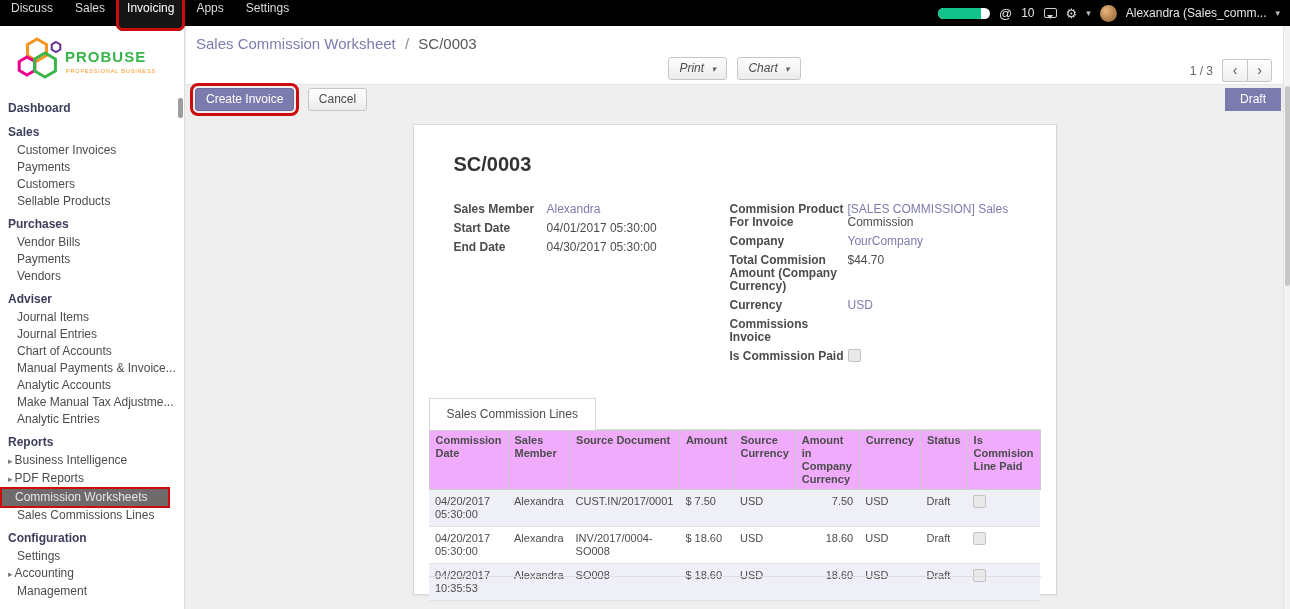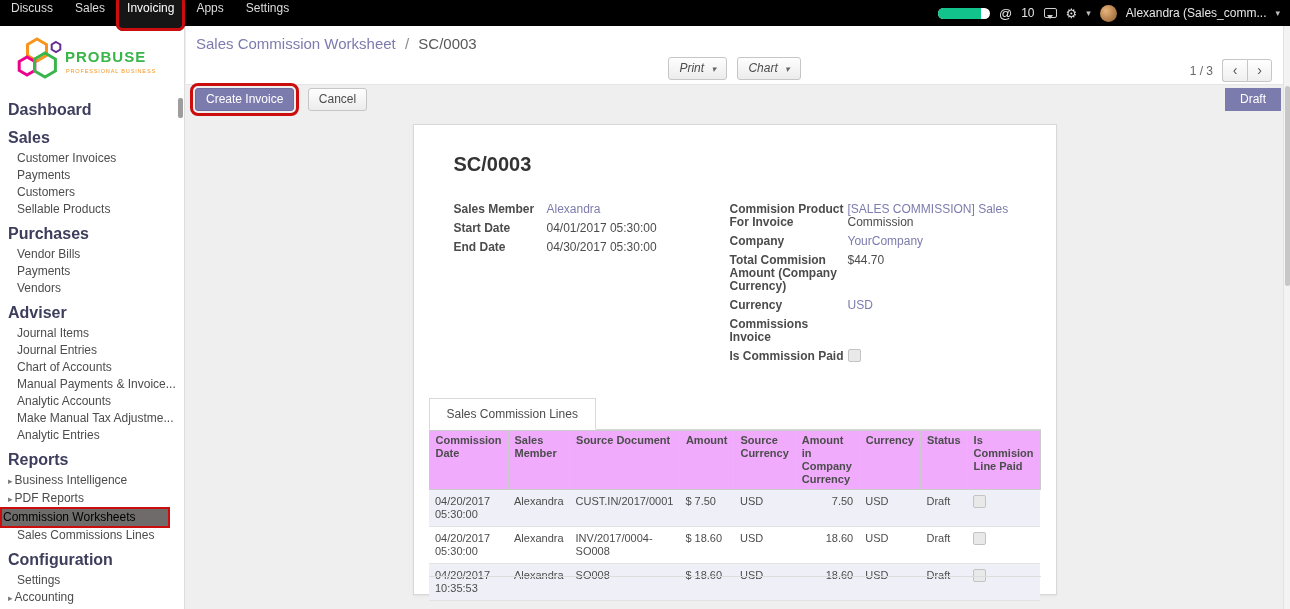--- a/index.html
+++ b/index.html
@@ -29,26 +29,26 @@
   .caret { font-size: 9px; color: #bdbdbd; }
   .avatar { width: 17px; height: 17px; border-radius: 50%; background: radial-gradient(circle at 35% 35%, #e8b47c, #8c5a2b); display: inline-block; cursor: pointer; }
   .user-name { color: #e6e6e6; cursor: pointer; }
   
   .sidebar {
     position: absolute; top: 26px; left: 0; width: 185px; bottom: 0;
     background: #fff; border-right: 1px solid #dcdcdc; overflow: hidden;
   }
   .logo { text-align: center; padding: 6px 0 2px; }
   .logo text { font-family: "Liberation Sans", sans-serif; }
-  .nav-heading { font-weight: bold; color: #3d3d5c; font-size: 16px; padding: 7px 8px 3px; cursor: pointer; }
+  .nav-heading { font-weight: bold; color: #3d3d5c; font-size: 12px; padding: 7px 8px 3px; cursor: pointer; }
   .nav-item { font-size: 12px; color: #4c4c4c; padding: 2px 4px 2px 17px; line-height: 13px; cursor: pointer; white-space: nowrap; overflow: hidden; }
   .nav-item .arrow { color: #7a7a7a; font-size: 9px; margin-left: -9px; margin-right: 2px; }
   .nav-item.selected {
-    background: #6f6b6b; color: #000000; margin: 1px 16px 1px 2px;
-    padding-left: 1px; outline: 2px solid #cc0d0d;
+    background: #6f6b6b; color: #e5e5e5; margin: 1px 16px 1px 2px;
+    padding-left: 13px; outline: 2px solid #cc0d0d;
   }
   .side-scrollbar { position: absolute; top: 0; right: 0; width: 7px; height: 100%; }
   .side-scrollbar .thumb { margin: 72px 1px 0; width: 5px; height: 20px; background: #9d9d9d; border-radius: 2px; cursor: pointer; }
   
   .main { position: absolute; left: 186px; top: 26px; right: 7px; bottom: 0; background: #efefef; }
   .control-panel { background: #fff; height: 59px; position: relative; border-bottom: 1px solid #e5e5e5; }
   .breadcrumb { position: absolute; left: 10px; top: 9px; font-size: 15px; }
   .bc-link { color: #7c7bad; text-decoration: none; cursor: pointer; }
   .bc-sep { color: #8b8b8b; margin: 0 5px; }
   .bc-current { color: #585858; }

